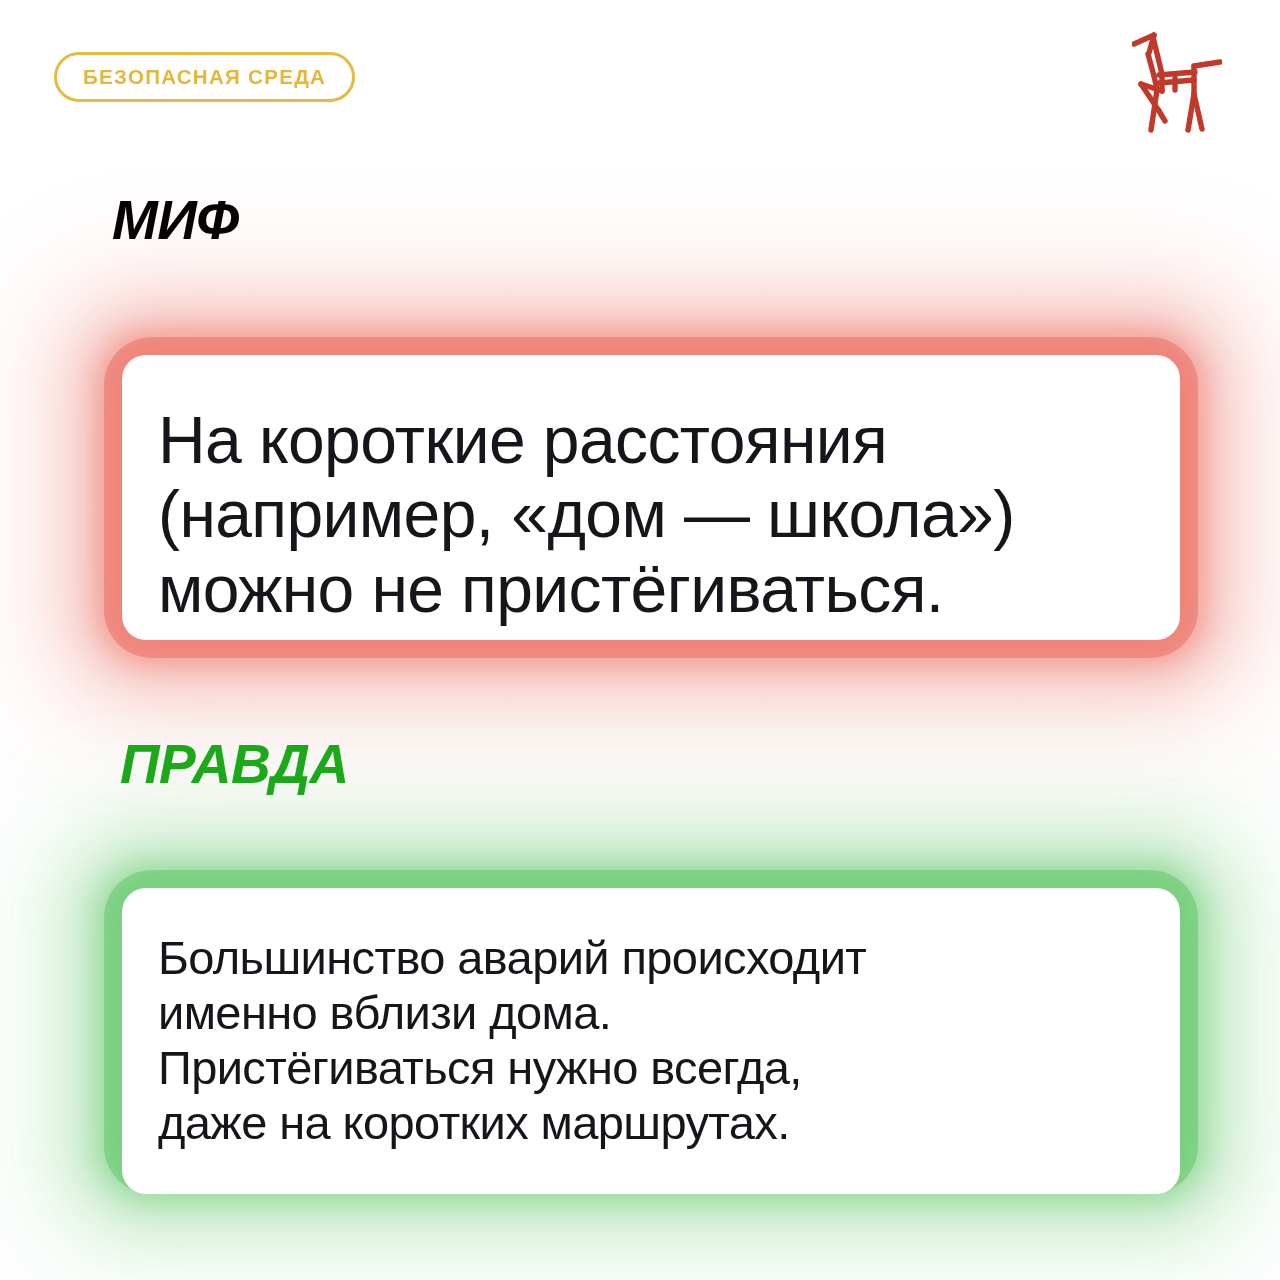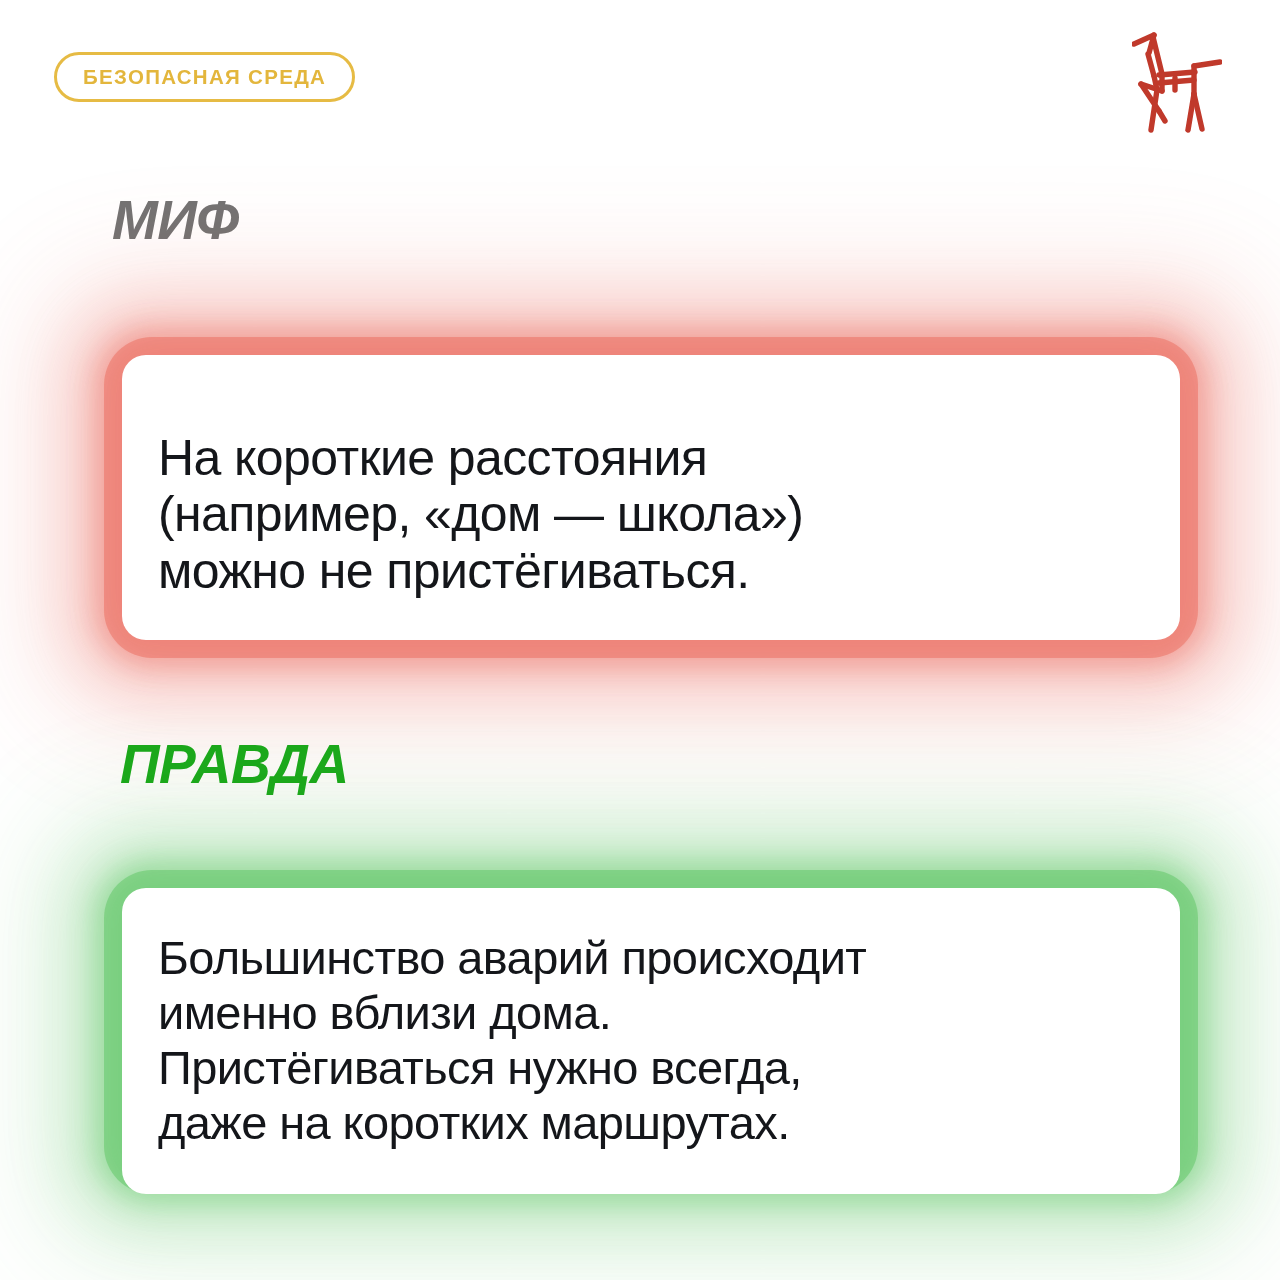--- a/index.html
+++ b/index.html
@@ -75,21 +75,21 @@
     font-weight: 700;
     font-style: italic;
     font-size: 55px;
     letter-spacing: -0.5px;
     line-height: 1;
     white-space: nowrap;
   }
   .label-myth {
     left: 112px;
     top: 193px;
-    color: #737373;
+    color: #000000;
   }
   .label-truth {
     left: 112px;
     top: 737px;
     color: #1ba81a;
     margin-left: 8px;
   }
 
   
   .glow-wrap {
@@ -144,21 +144,21 @@
   }
 
   .card-text {
     font-family: "Liberation Sans", sans-serif;
     font-weight: 400;
     color: #14161a;
     margin: 0;
     white-space: pre-line;
   }
   .card-myth .card-text {
-    font-size: 50px;
+    font-size: 66px;
     line-height: 1.13;
     letter-spacing: -0.6px;
     margin-top: 34px;
   }
   .card-truth .card-text {
     font-size: 47px;
     line-height: 1.17;
     letter-spacing: -0.6px;
   }
 </style>

